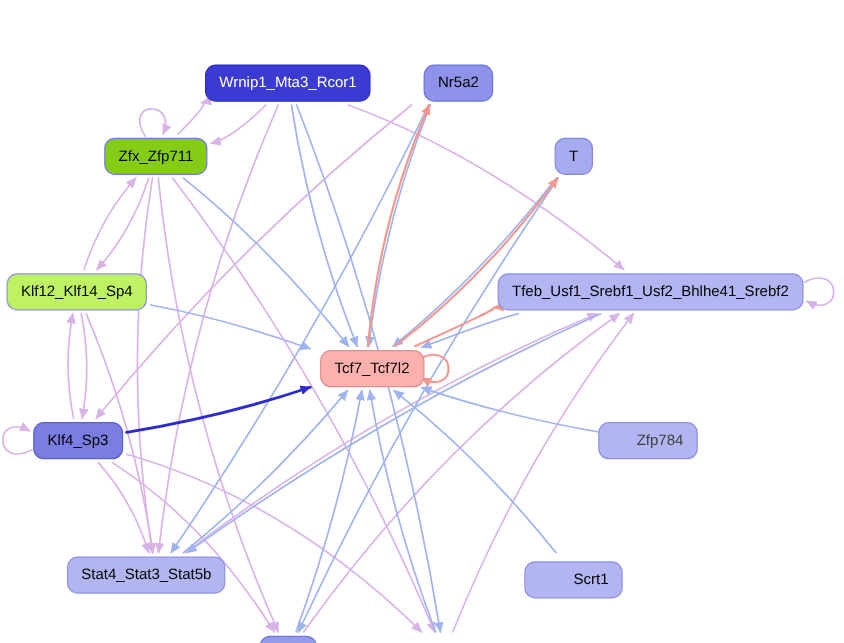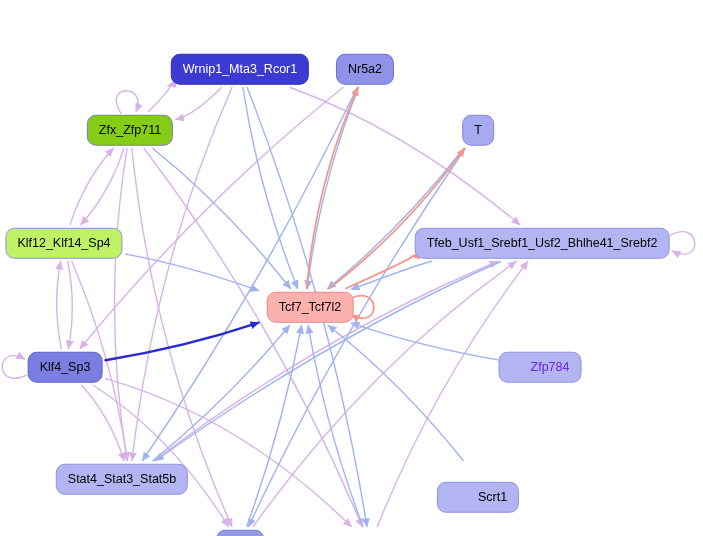--- a/index.html
+++ b/index.html
@@ -84,24 +84,24 @@
       <path d="M 152.92142204295396 109.5 Q 227.4555813699256 169.6569110749323 290.4125820092 249.5" fill="none" stroke="#9fb3ee" stroke-width="1.4" stroke-linecap="round" marker-end="url(#arrow-blue)"></path>
       <path d="M 152.9122710660245 421.5 Q 225.91160723496452 362.55832131464416 289.5266366215983 286.5" fill="none" stroke="#9fb3ee" stroke-width="1.4" stroke-linecap="round" marker-end="url(#arrow-blue)"></path>
       <path d="M 125.5 215.16144941802025 Q 187.06664079081918 226.3349932720715 258.5 251.57188478442112" fill="none" stroke="#9fb3ee" stroke-width="1.4" stroke-linecap="round" marker-end="url(#arrow-blue)"></path>
       <path d="M 306.6604216547442 249.5 Q 316.12622060393306 144.0344514993274 357.90889326255336 48.5" fill="none" stroke="#f4988f" stroke-width="1.8" stroke-linecap="round" marker-end="url(#arrow-salmon)"></path>
       <path d="M 329.2153810446723 249.5 Q 404.3725433993261 192.0816384637481 464.52467482903955 109.5" fill="none" stroke="#f4988f" stroke-width="1.8" stroke-linecap="round" marker-end="url(#arrow-salmon)"></path>
       <path d="M 345.84692841992194 249.5 Q 418.28592361490814 216.69162338645665 411.5 217.38778011628256" fill="none" stroke="#f4988f" stroke-width="1.8" stroke-linecap="round" marker-end="url(#arrow-salmon)"></path>
       <path d="M 349.5 260 C 381.5 244, 381.5 292, 351.5 276" fill="none" stroke="#f4988f" stroke-width="1.8" stroke-linecap="round" marker-end="url(#arrow-salmon)"></path>
       <path d="M 105.5 321.2849508253835 Q 187.42535625036334 307.70142500145334 258.5 283.7016530409286" fill="none" stroke="#2a2ace" stroke-width="2.4" stroke-linecap="round" marker-end="url(#arrow-darkblue)"></path>
     </svg>
     <div class="node" style="left: 240px; top: 30px; background: rgb(59, 59, 212); border: 1px solid rgb(45, 45, 184); color: rgb(255, 255, 255);"><span>Wrnip1_Mta3_Rcor1</span></div>
-    <div class="node" style="left: 365px; top: 30px; background: rgb(142, 146, 232); border: 1px solid rgb(109, 114, 214); color: rgb(0, 0, 0);"><span>Nr5a2</span></div>
+    <div class="node" style="left: 382px; top: 30px; background: rgb(142, 146, 232); border: 1px solid rgb(109, 114, 214); color: rgb(0, 0, 0);"><span>Nr5a2</span></div>
     <div class="node" style="left: 130px; top: 91px; background: #84cc16; border: 1px solid rgb(117, 121, 216); color: rgb(0, 0, 0);"><span>Zfx_Zfp711</span></div>
     <div class="node" style="left: 478px; top: 91px; background: rgb(166, 170, 238); border: 1px solid rgb(132, 136, 220); color: rgb(0, 0, 0);"><span>T</span></div>
     <div class="node" style="left: 64px; top: 204px; background: #bef264; border: 1px solid rgb(142, 146, 224); color: rgb(0, 0, 0);"><span>Klf12_Klf14_Sp4</span></div>
     <div class="node" style="left: 542px; top: 204px; background: rgb(178, 181, 241); border: 1px solid rgb(142, 146, 224); color: #000000;"><span>Tfeb_Usf1_Srebf1_Usf2_Bhlhe41_Srebf2</span></div>
     <div class="node" style="left: 310px; top: 268px; background: rgb(252, 177, 174); border: 1px solid rgb(224, 143, 140); color: rgb(0, 0, 0);"><span>Tcf7_Tcf7l2</span></div>
     <div class="node" style="left: 65px; top: 328px; background: rgb(122, 126, 224); border: 1px solid rgb(92, 96, 204); color: rgb(0, 0, 0);"><span>Klf4_Sp3</span></div>
-    <div class="node" style="left: 540px; top: 328px; background: rgb(178, 181, 241); border: 1px solid rgb(142, 146, 224); color: #6d28d9; padding-left: 31px;"><span>Zfp784</span></div>
+    <div class="node" style="left: 540px; top: 328px; background: rgb(178, 181, 241); border: 1px solid rgb(142, 146, 224); color: #404040; padding-left: 31px;"><span>Zfp784</span></div>
     <div class="node" style="left: 122px; top: 440px; background: rgb(178, 181, 241); border: 1px solid rgb(142, 146, 224); color: rgb(0, 0, 0);"><span>Stat4_Stat3_Stat5b</span></div>
-    <div class="node" style="left: 478px; top: 458px; background: rgb(178, 181, 241); border: 1px solid rgb(142, 146, 224); color: rgb(0, 0, 0); padding-left: 40px;"><span>Scrt1</span></div>
+    <div class="node" style="left: 478px; top: 444px; background: rgb(178, 181, 241); border: 1px solid rgb(142, 146, 224); color: rgb(0, 0, 0); padding-left: 40px;"><span>Scrt1</span></div>
     <div class="node" style="left: 240px; top: 506px; background: rgb(149, 153, 233); border: 1px solid rgb(117, 121, 216); color: rgb(0, 0, 0);"><span>Tlx2</span></div>
   </div>
 
 </body></html>

